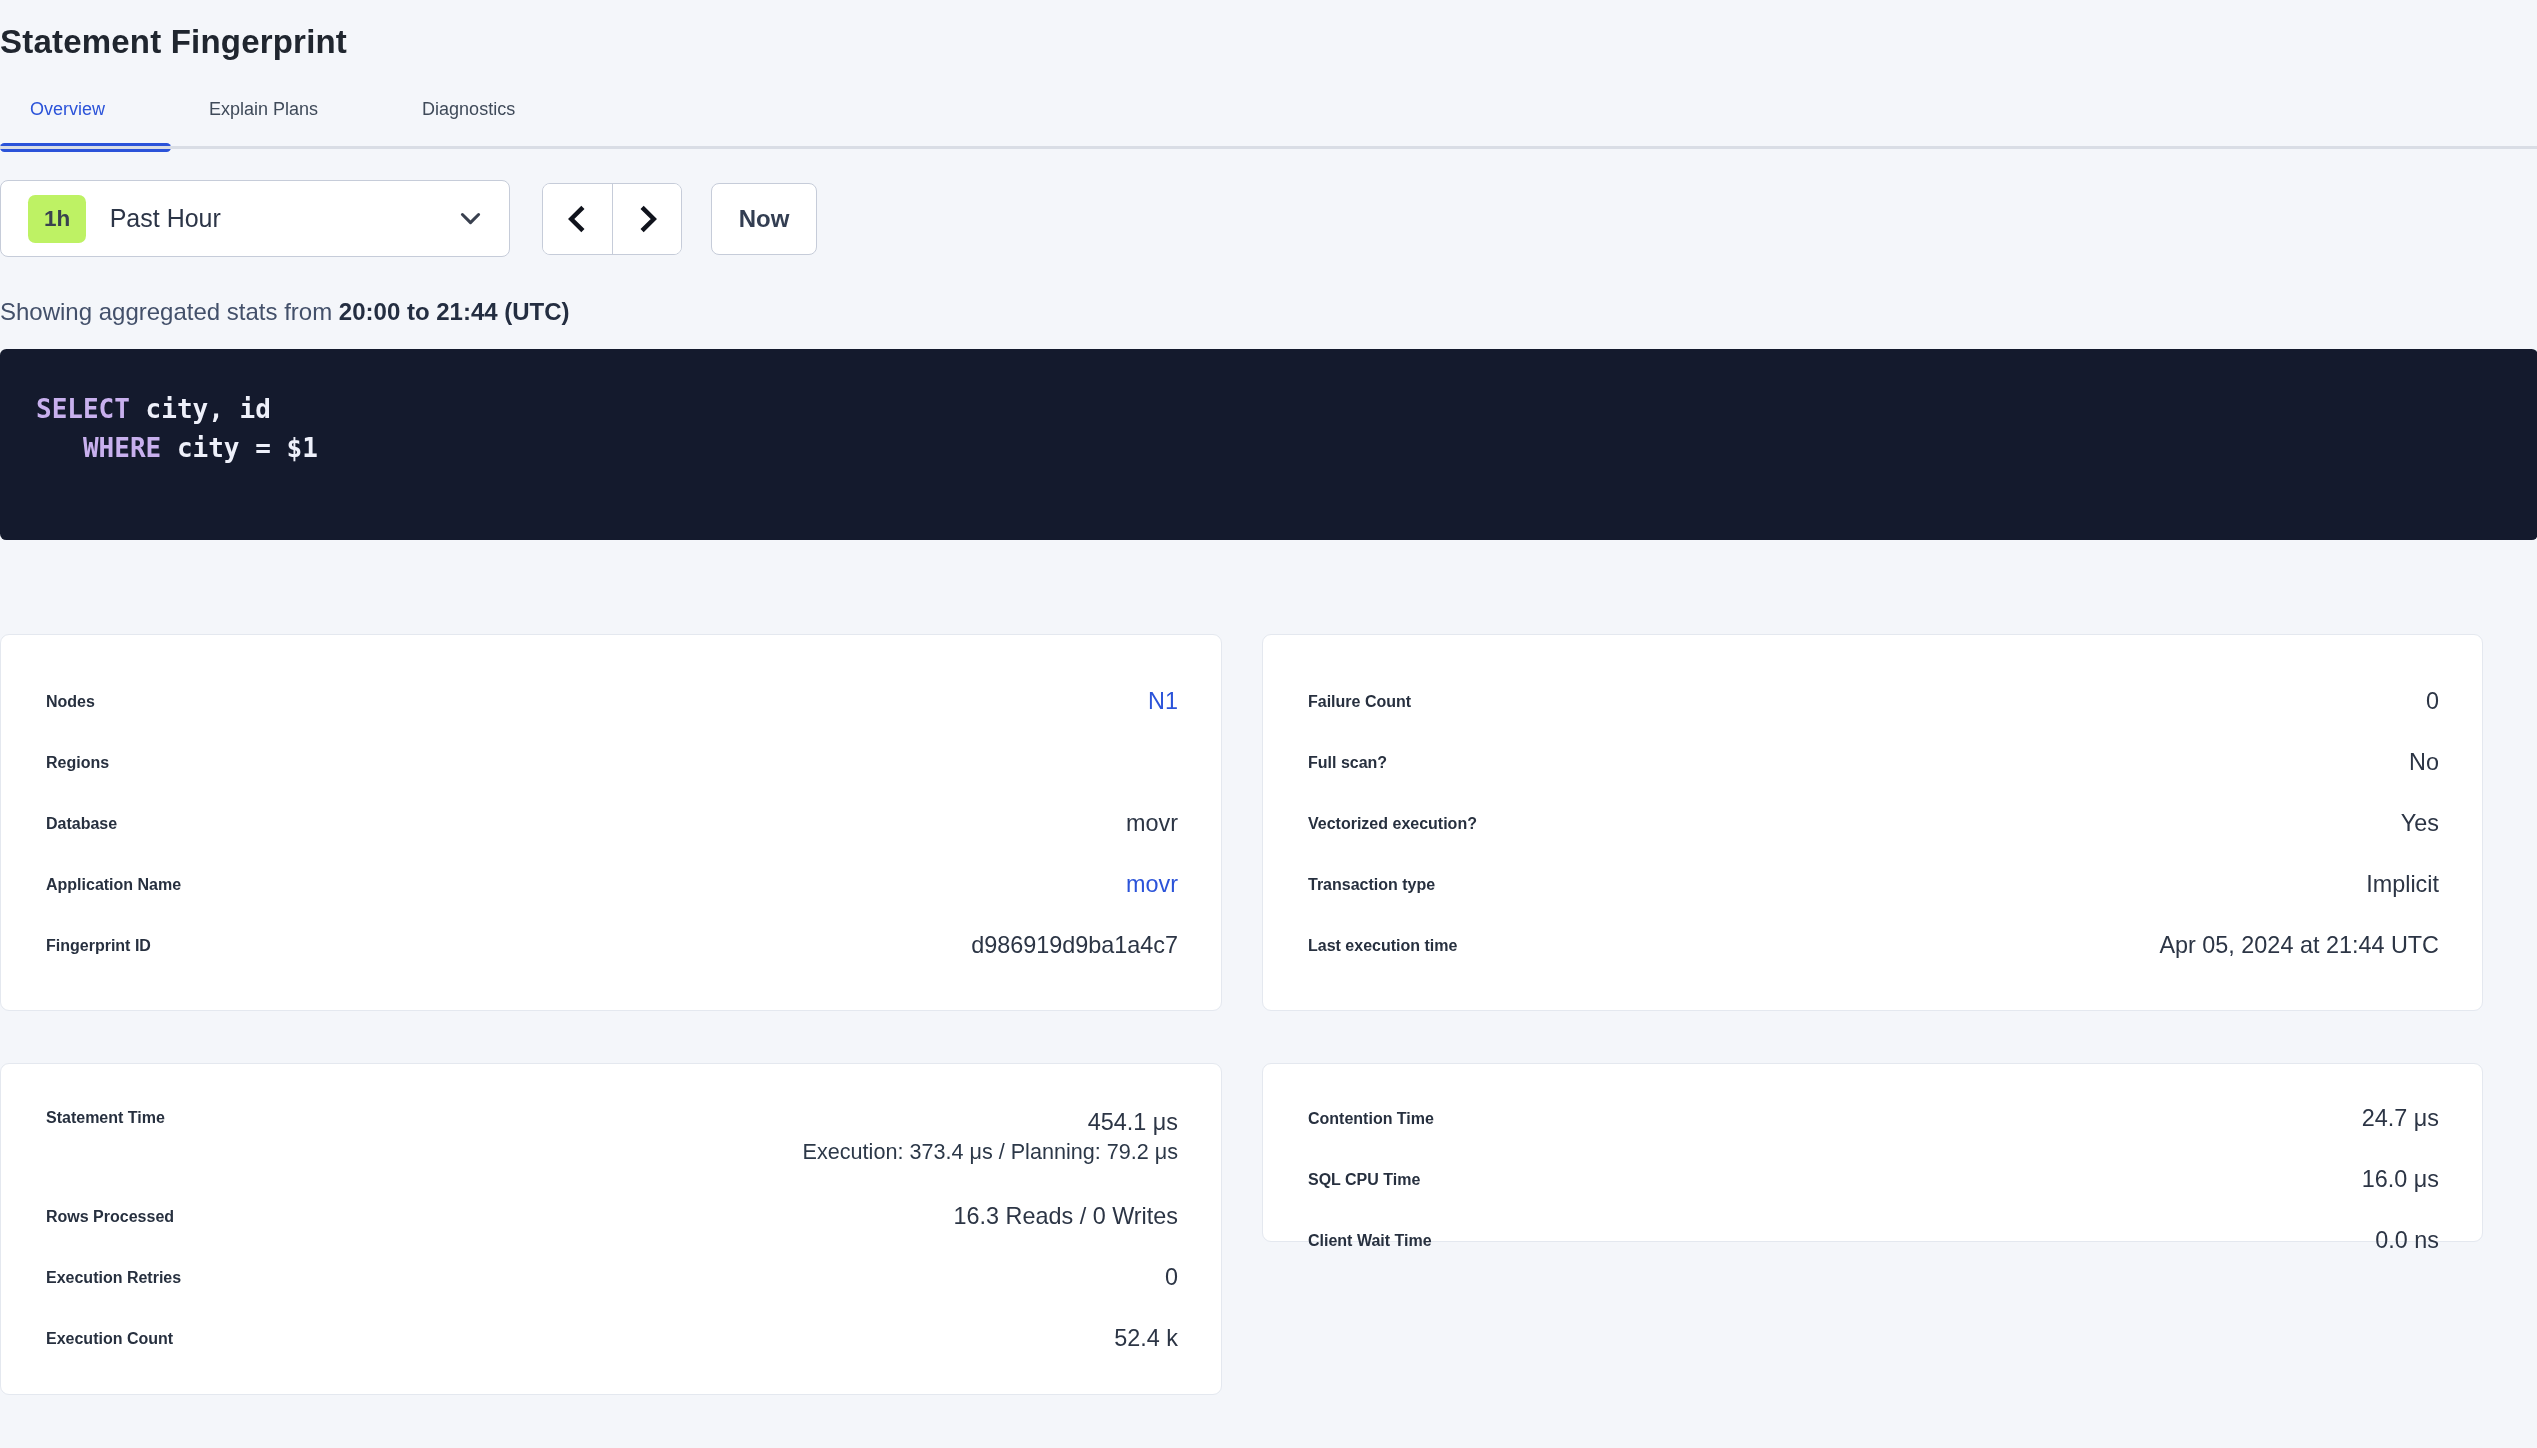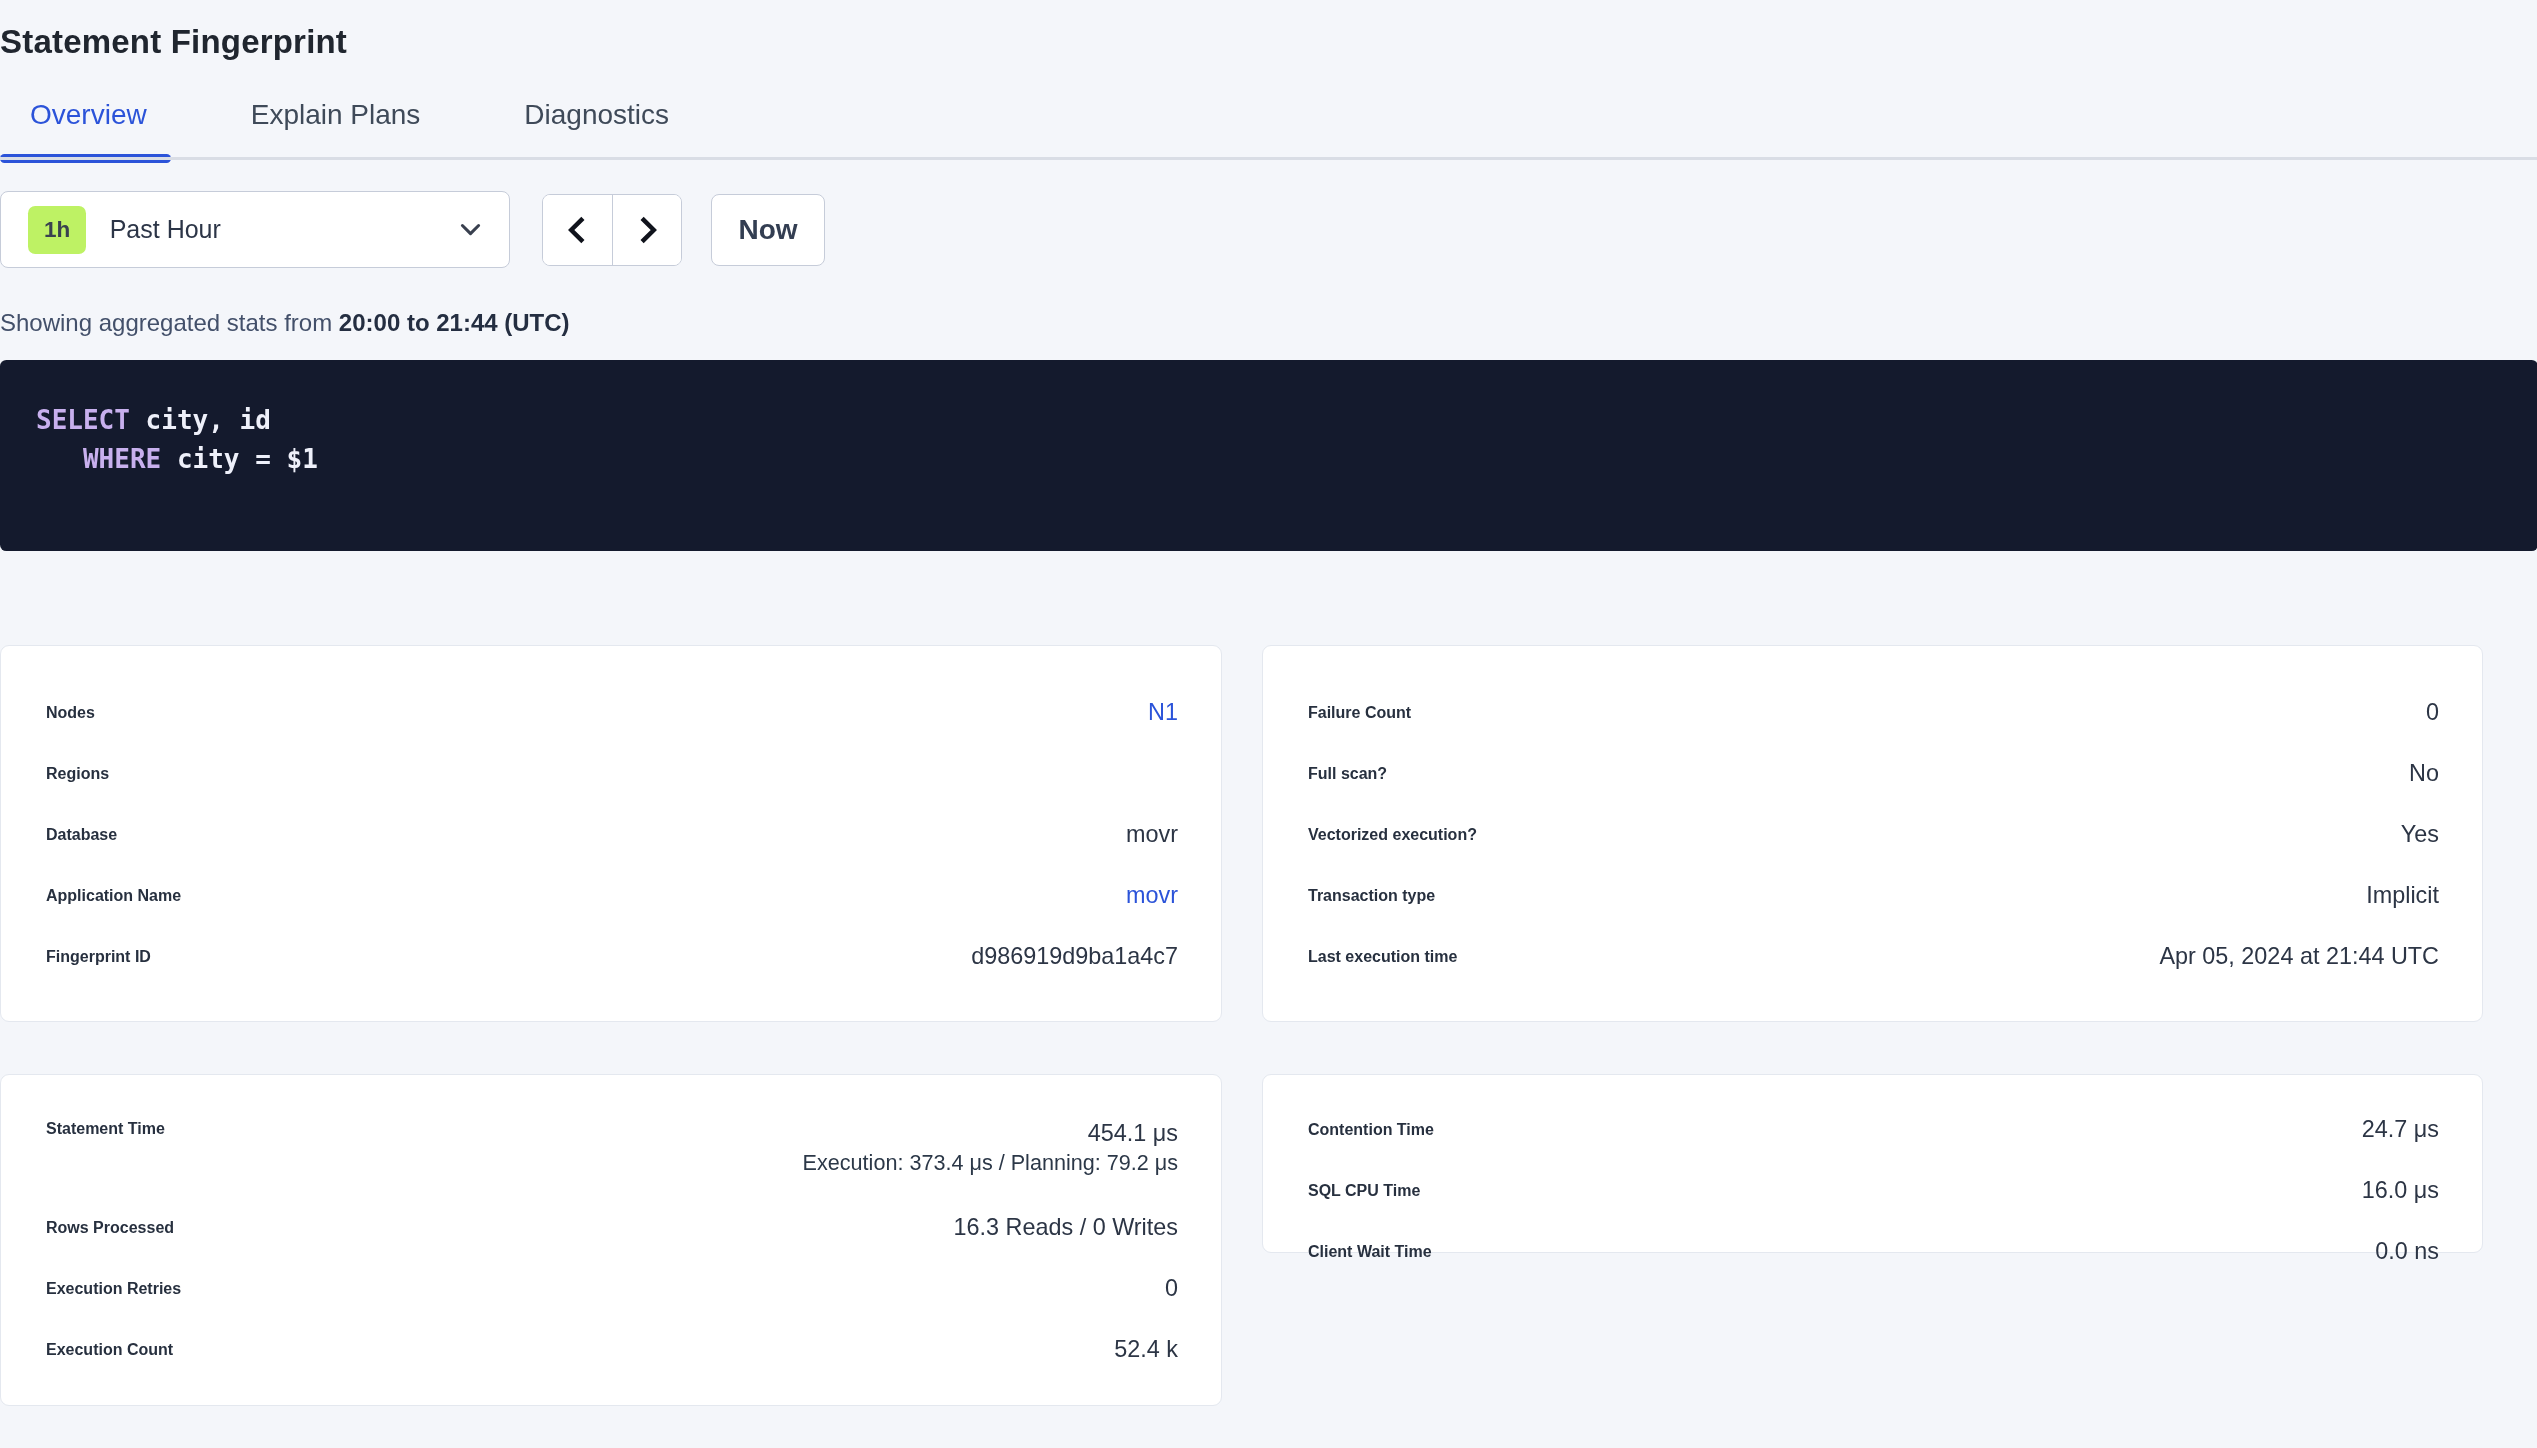--- a/index.html
+++ b/index.html
@@ -28,21 +28,21 @@
     width: calc(100% + 29px); 
   }
   .tabs-rule {
     position: absolute;
     left: 0; right: 0; bottom: 0;
     height: 3.6px;
     background: #d9dde5;
   }
   .tab {
     position: relative;
-    font-size: 28px;
+    font-size: 18px;
     color: #3f4a59;
     padding: 0 52px 29px 52px;
     cursor: pointer;
   }
   .tab:first-child { padding-left: 30px; }
   .tab.active { color: #2b53d9; }
   .tab.active .tab-underline {
     position: absolute;
     left: 0; bottom: -2.7px;
     width: 171px;
@@ -99,26 +99,26 @@
     justify-content: center;
     cursor: pointer;
     background: #ffffff;
     border: none;
   }
   .arrow-btn + .arrow-btn { border-left: 1.8px solid #c6ccd9; }
 
   .now-btn {
     margin-left: 29px;
     height: 72px;
-    width: 114px;
+    width: 106px;
     background: #ffffff;
     border: 1.8px solid #c6ccd9;
     border-radius: 8px;
     font-family: "Liberation Sans", sans-serif;
-    font-size: 28px;
+    font-size: 24px;
     font-weight: 700;
     color: #333e52;
     cursor: pointer;
   }
 
   .stats-line {
     margin-top: 41px;
     font-size: 24px;
     color: #43506a;
   }

